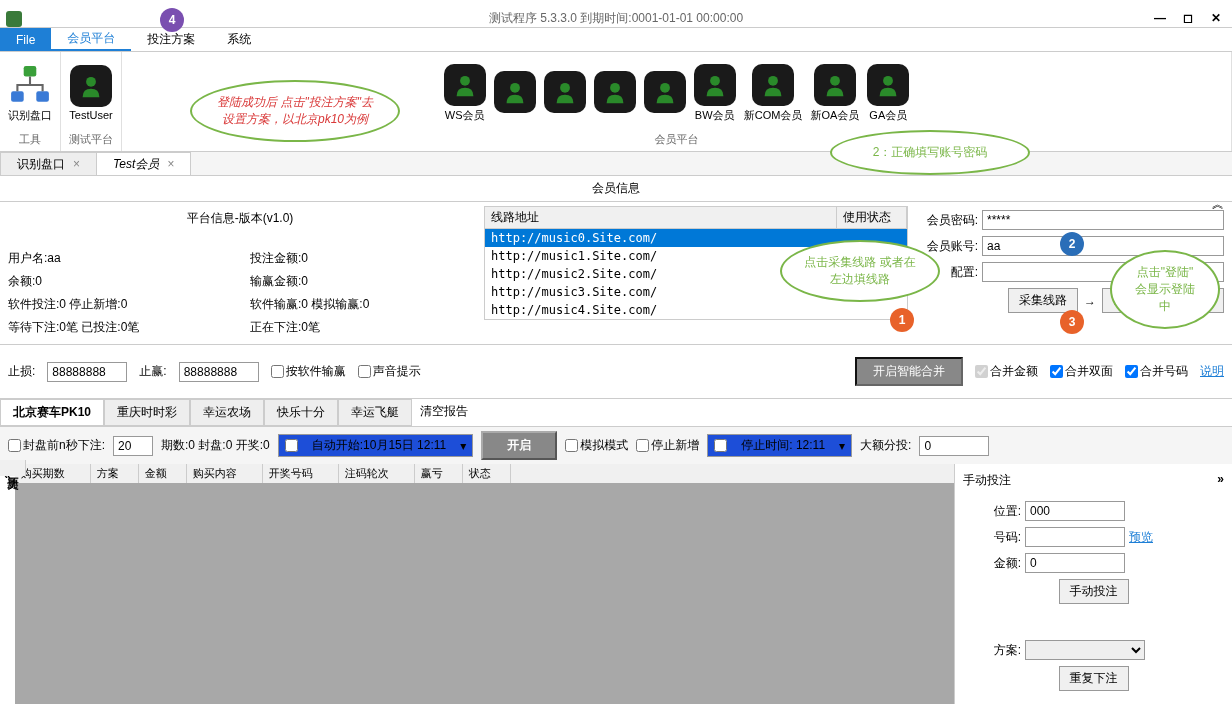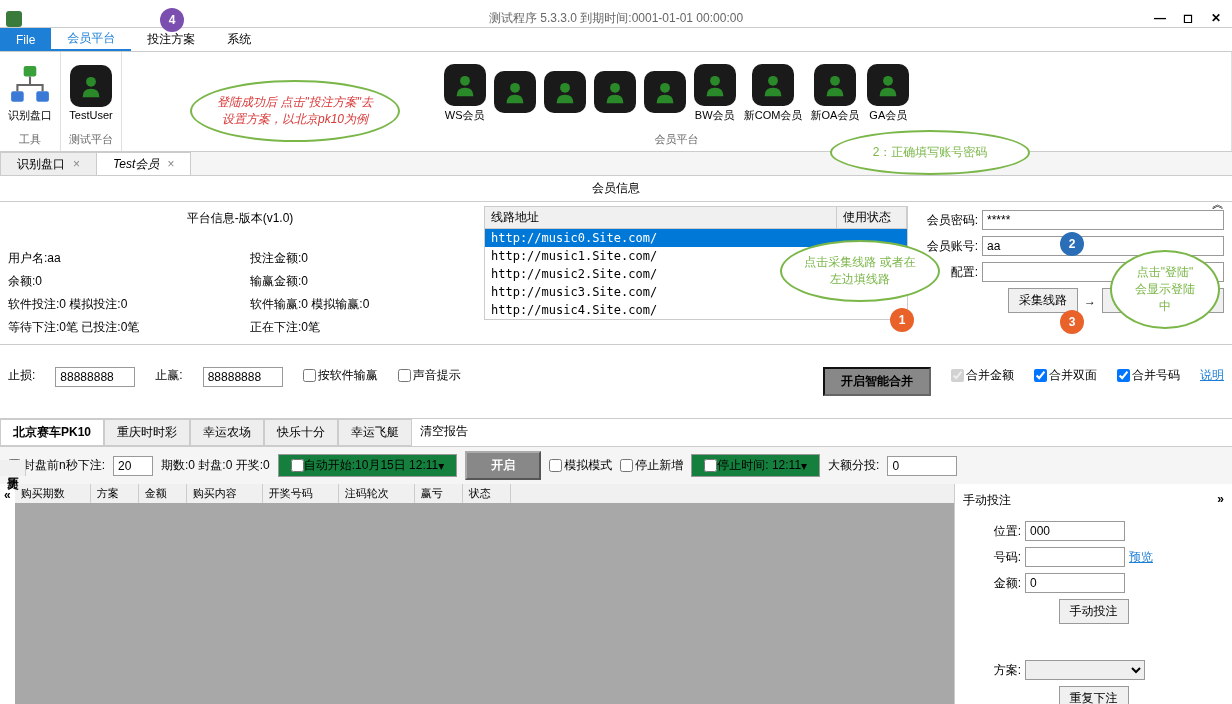--- a/index.html
+++ b/index.html
@@ -34,32 +34,32 @@
 .table-header { display: flex; background: #f0f0f0; border: 1px solid #ccc; }
 .th { padding: 2px 6px; border-right: 1px solid #ccc; }
 .route-list { border: 1px solid #ccc; border-top: none; max-height: 120px; overflow-y: scroll; }
 .route-item { padding: 2px 6px; font-family: monospace; cursor: pointer; }
 .route-selected { background: #0078d7; color: #fff; }
 .panel-right { width: 320px; padding: 8px; }
 .form-row { display: flex; align-items: center; margin-bottom: 6px; gap: 4px; }
 .form-label { width: 58px; text-align: right; }
 input[type=text], input[type=password] { border: 1px solid #999; padding: 2px 4px; height: 20px; }
 .btn { border: 1px solid #999; background: #f0f0f0; padding: 3px 10px; cursor: pointer; }
-.toolbar-row { display: flex; align-items: flex-start; gap: 20px; padding: 22px 8px; border-top: 1px solid #ccc; border-bottom: 1px solid #ccc; }
+.toolbar-row { display: flex; align-items: center; gap: 12px; padding: 12px 8px; border-top: 1px solid #ccc; border-bottom: 1px solid #ccc; }
 .spinner { width: 80px; border: 1px solid #999; padding: 2px; }
 .checkbox-label { display: flex; align-items: center; gap: 2px; }
-.smart-merge-btn { background: #888; color: #000000; font-weight: bold; padding: 4px 16px; border: 2px inset #666; }
+.smart-merge-btn { background: #888; color: #ffffff; font-weight: normal; padding: 4px 16px; border: 2px inset #666; }
 .link { color: #1e7fd6; text-decoration: underline; cursor: pointer; }
 .game-tabs { display: flex; border-bottom: 1px solid #ccc; }
 .game-tab { padding: 4px 12px; border: 1px solid #ccc; background: #eee; cursor: pointer; }
 .game-tab-active { background: #fff; font-weight: bold; }
 .clear-report { padding: 4px 8px; cursor: pointer; }
 .control-row { display: flex; align-items: center; gap: 8px; padding: 4px 8px; background: #f5f5f5; }
 .start-btn { background: #888; color: #fff; font-weight: bold; padding: 4px 24px; border: 2px outset #aaa; }
-.autostart { background: #15803d; border: 1px solid #999; padding: 2px 12px; display: flex; align-items: center; gap: 0; }
+.autostart { background: #1d4ed8; border: 1px solid #999; padding: 2px 6px; display: flex; align-items: center; gap: 14px; }
 .main-area { display: flex; height: 260px; }
 .history-label { writing-mode: vertical-rl; padding: 8px 4px; background: #f0f0f0; border-right: 1px solid #ccc; }
 .grid-area { flex: 1; background: #a8a8a8; }
 .grid-header { display: flex; background: #f0f0f0; }
 .gh { padding: 2px 6px; border-right: 1px solid #ccc; font-size: 11px; }
 .manual-panel { width: 278px; padding: 8px; background: #fff; border-left: 1px solid #ccc; }
 .manual-title { display: flex; justify-content: space-between; margin-bottom: 12px; }
 .arrow { cursor: pointer; font-weight: bold; }
 .badge { position: absolute; width: 24px; height: 24px; border-radius: 50%; color: #fff; font-weight: bold; display: flex; align-items: center; justify-content: center; z-index: 100; }
 .badge-1 { background: #e8622a; left: 890px; top: 308px; }
@@ -230,21 +230,21 @@
 <span class="collapse-arrow">︽</span>
 
 <div style="display:flex">
   <div class="panel-left">
     <div class="platform-title">平台信息-版本(v1.0)</div>
     <div class="info-grid">
       <div>用户名:aa</div>
       <div>投注金额:0</div>
       <div>余额:0</div>
       <div>输赢金额:0</div>
-      <div>软件投注:0 模拟投注:0</div>
+      <div>软件投注:0 停止新增:0</div>
       <div>软件输赢:0 模拟输赢:0</div>
       <div>等待下注:0笔  已投注:0笔</div>
       <div>正在下注:0笔</div>
     </div>
   </div>
   <div class="panel-center">
     <div class="table-header">
       <div class="th" style="flex:1">线路地址</div>
       <div class="th" style="width:70px">使用状态</div>
     </div>

